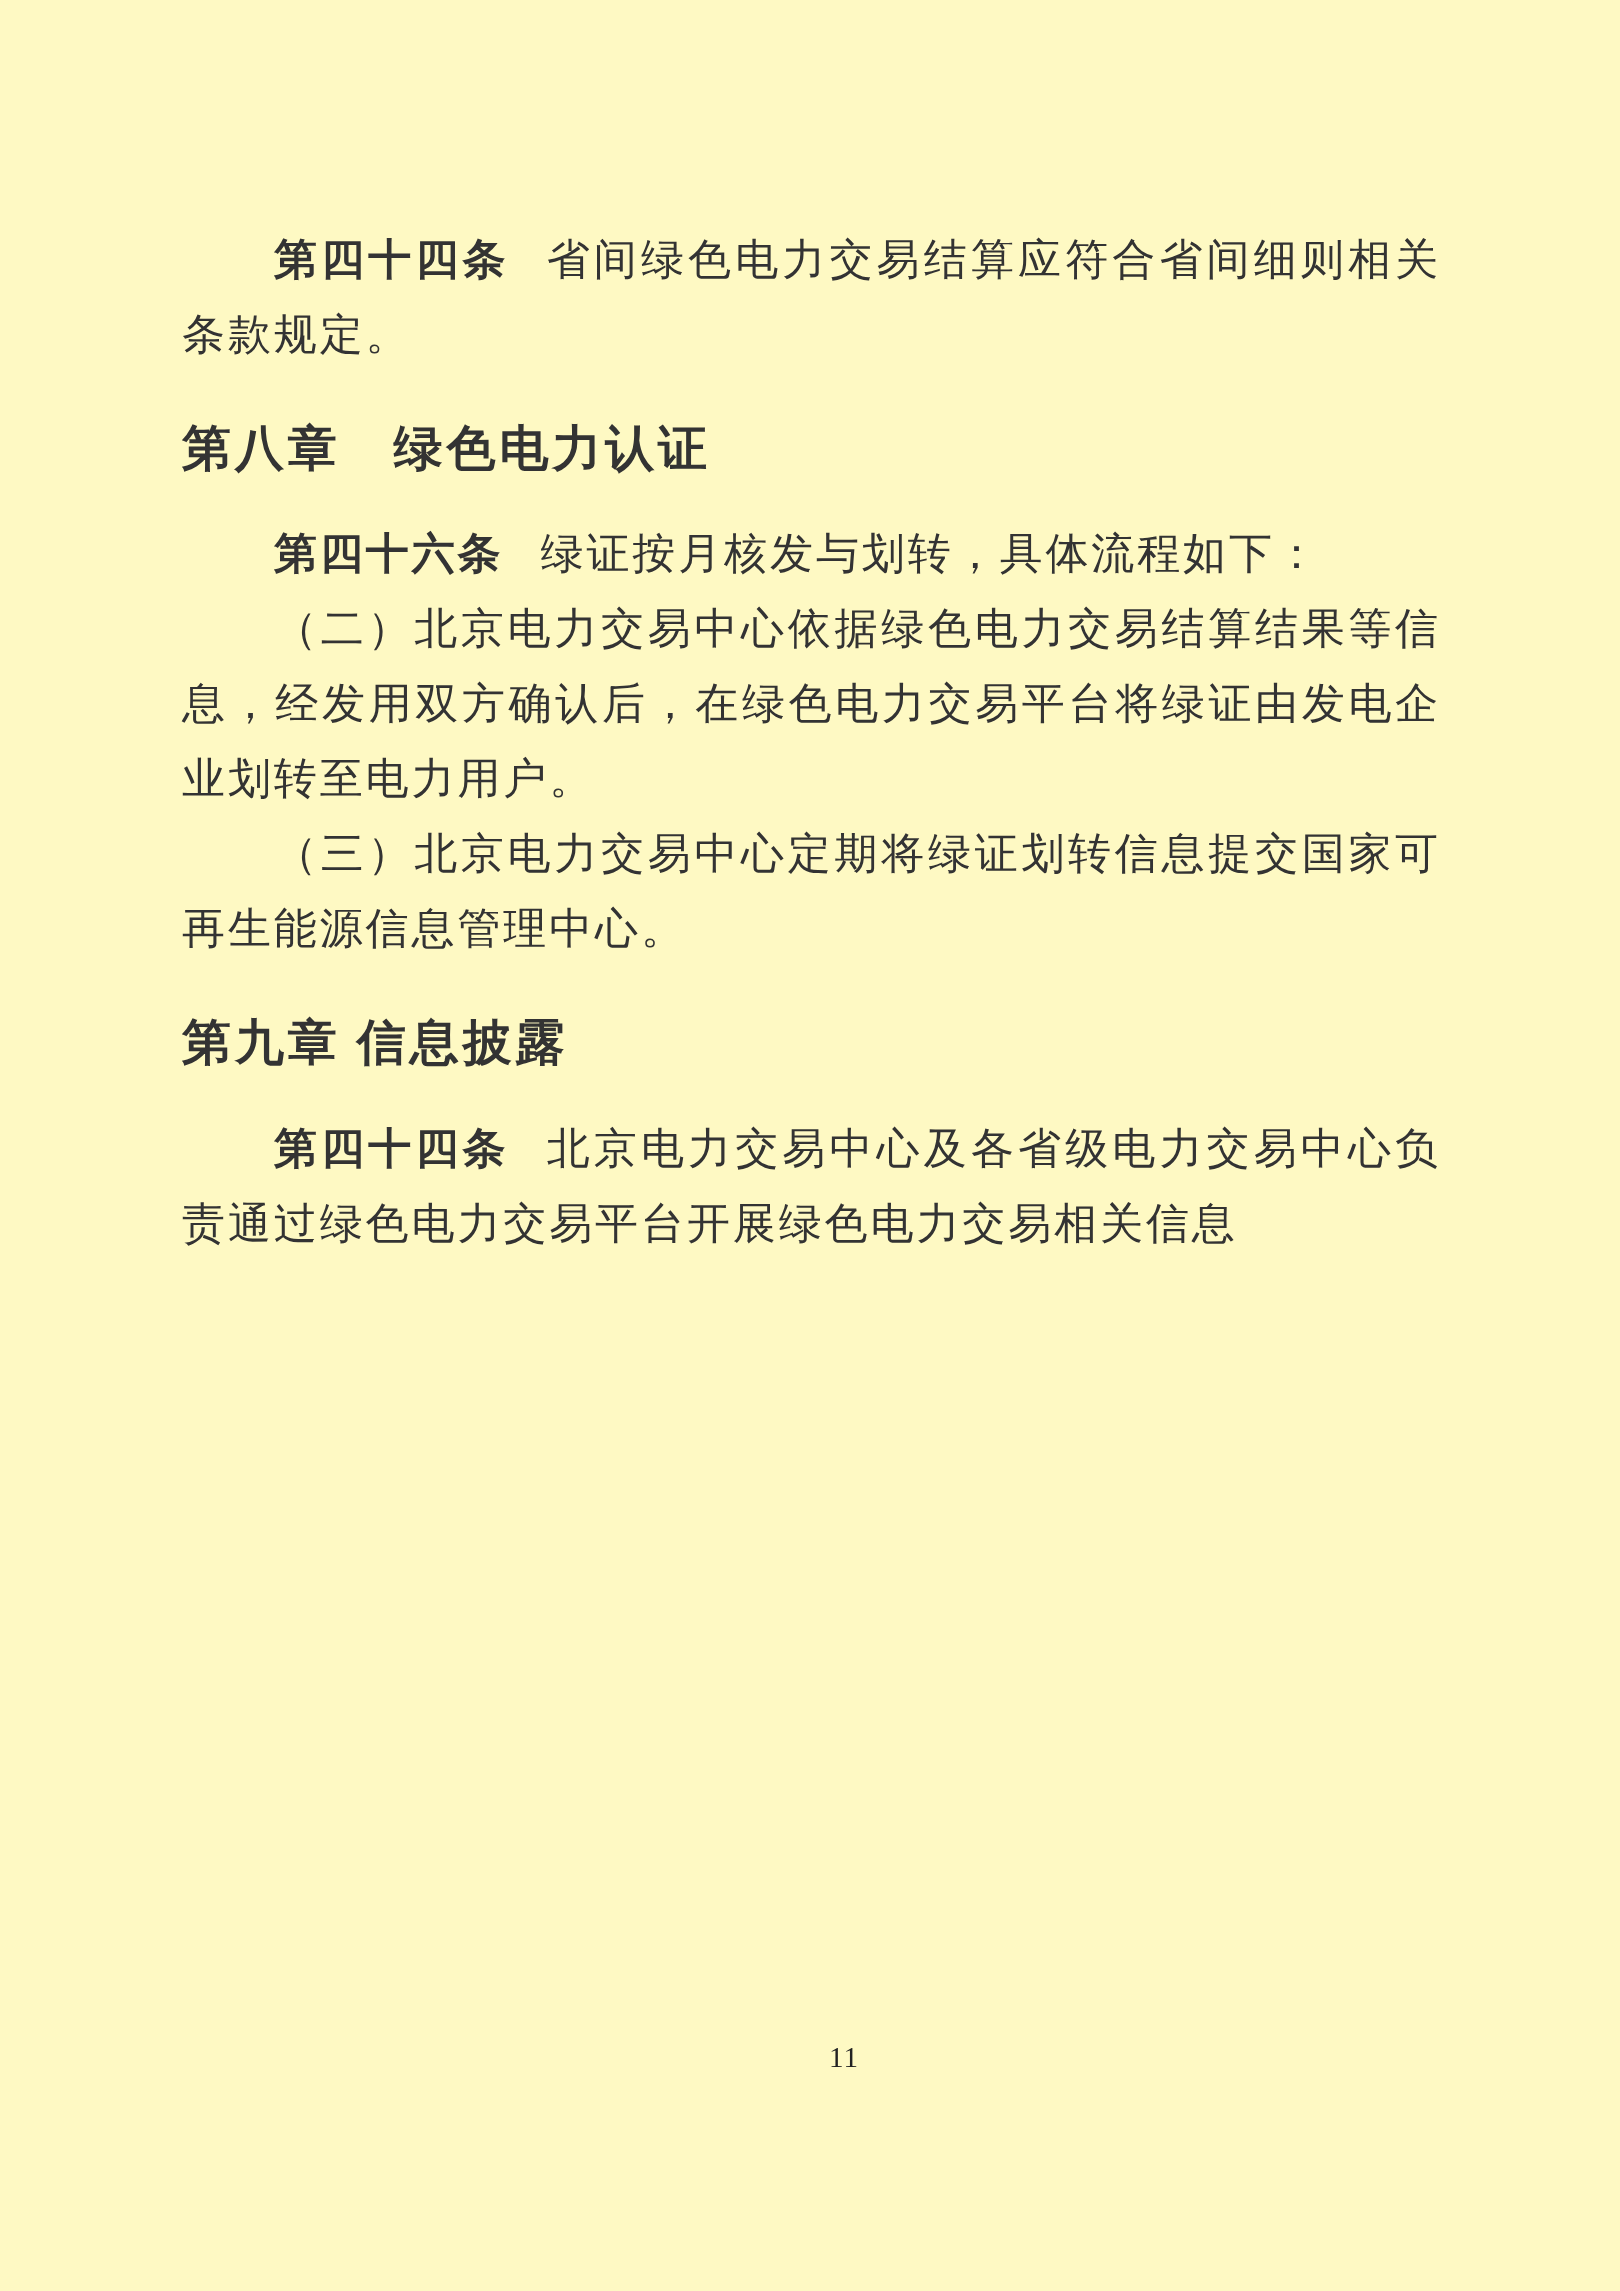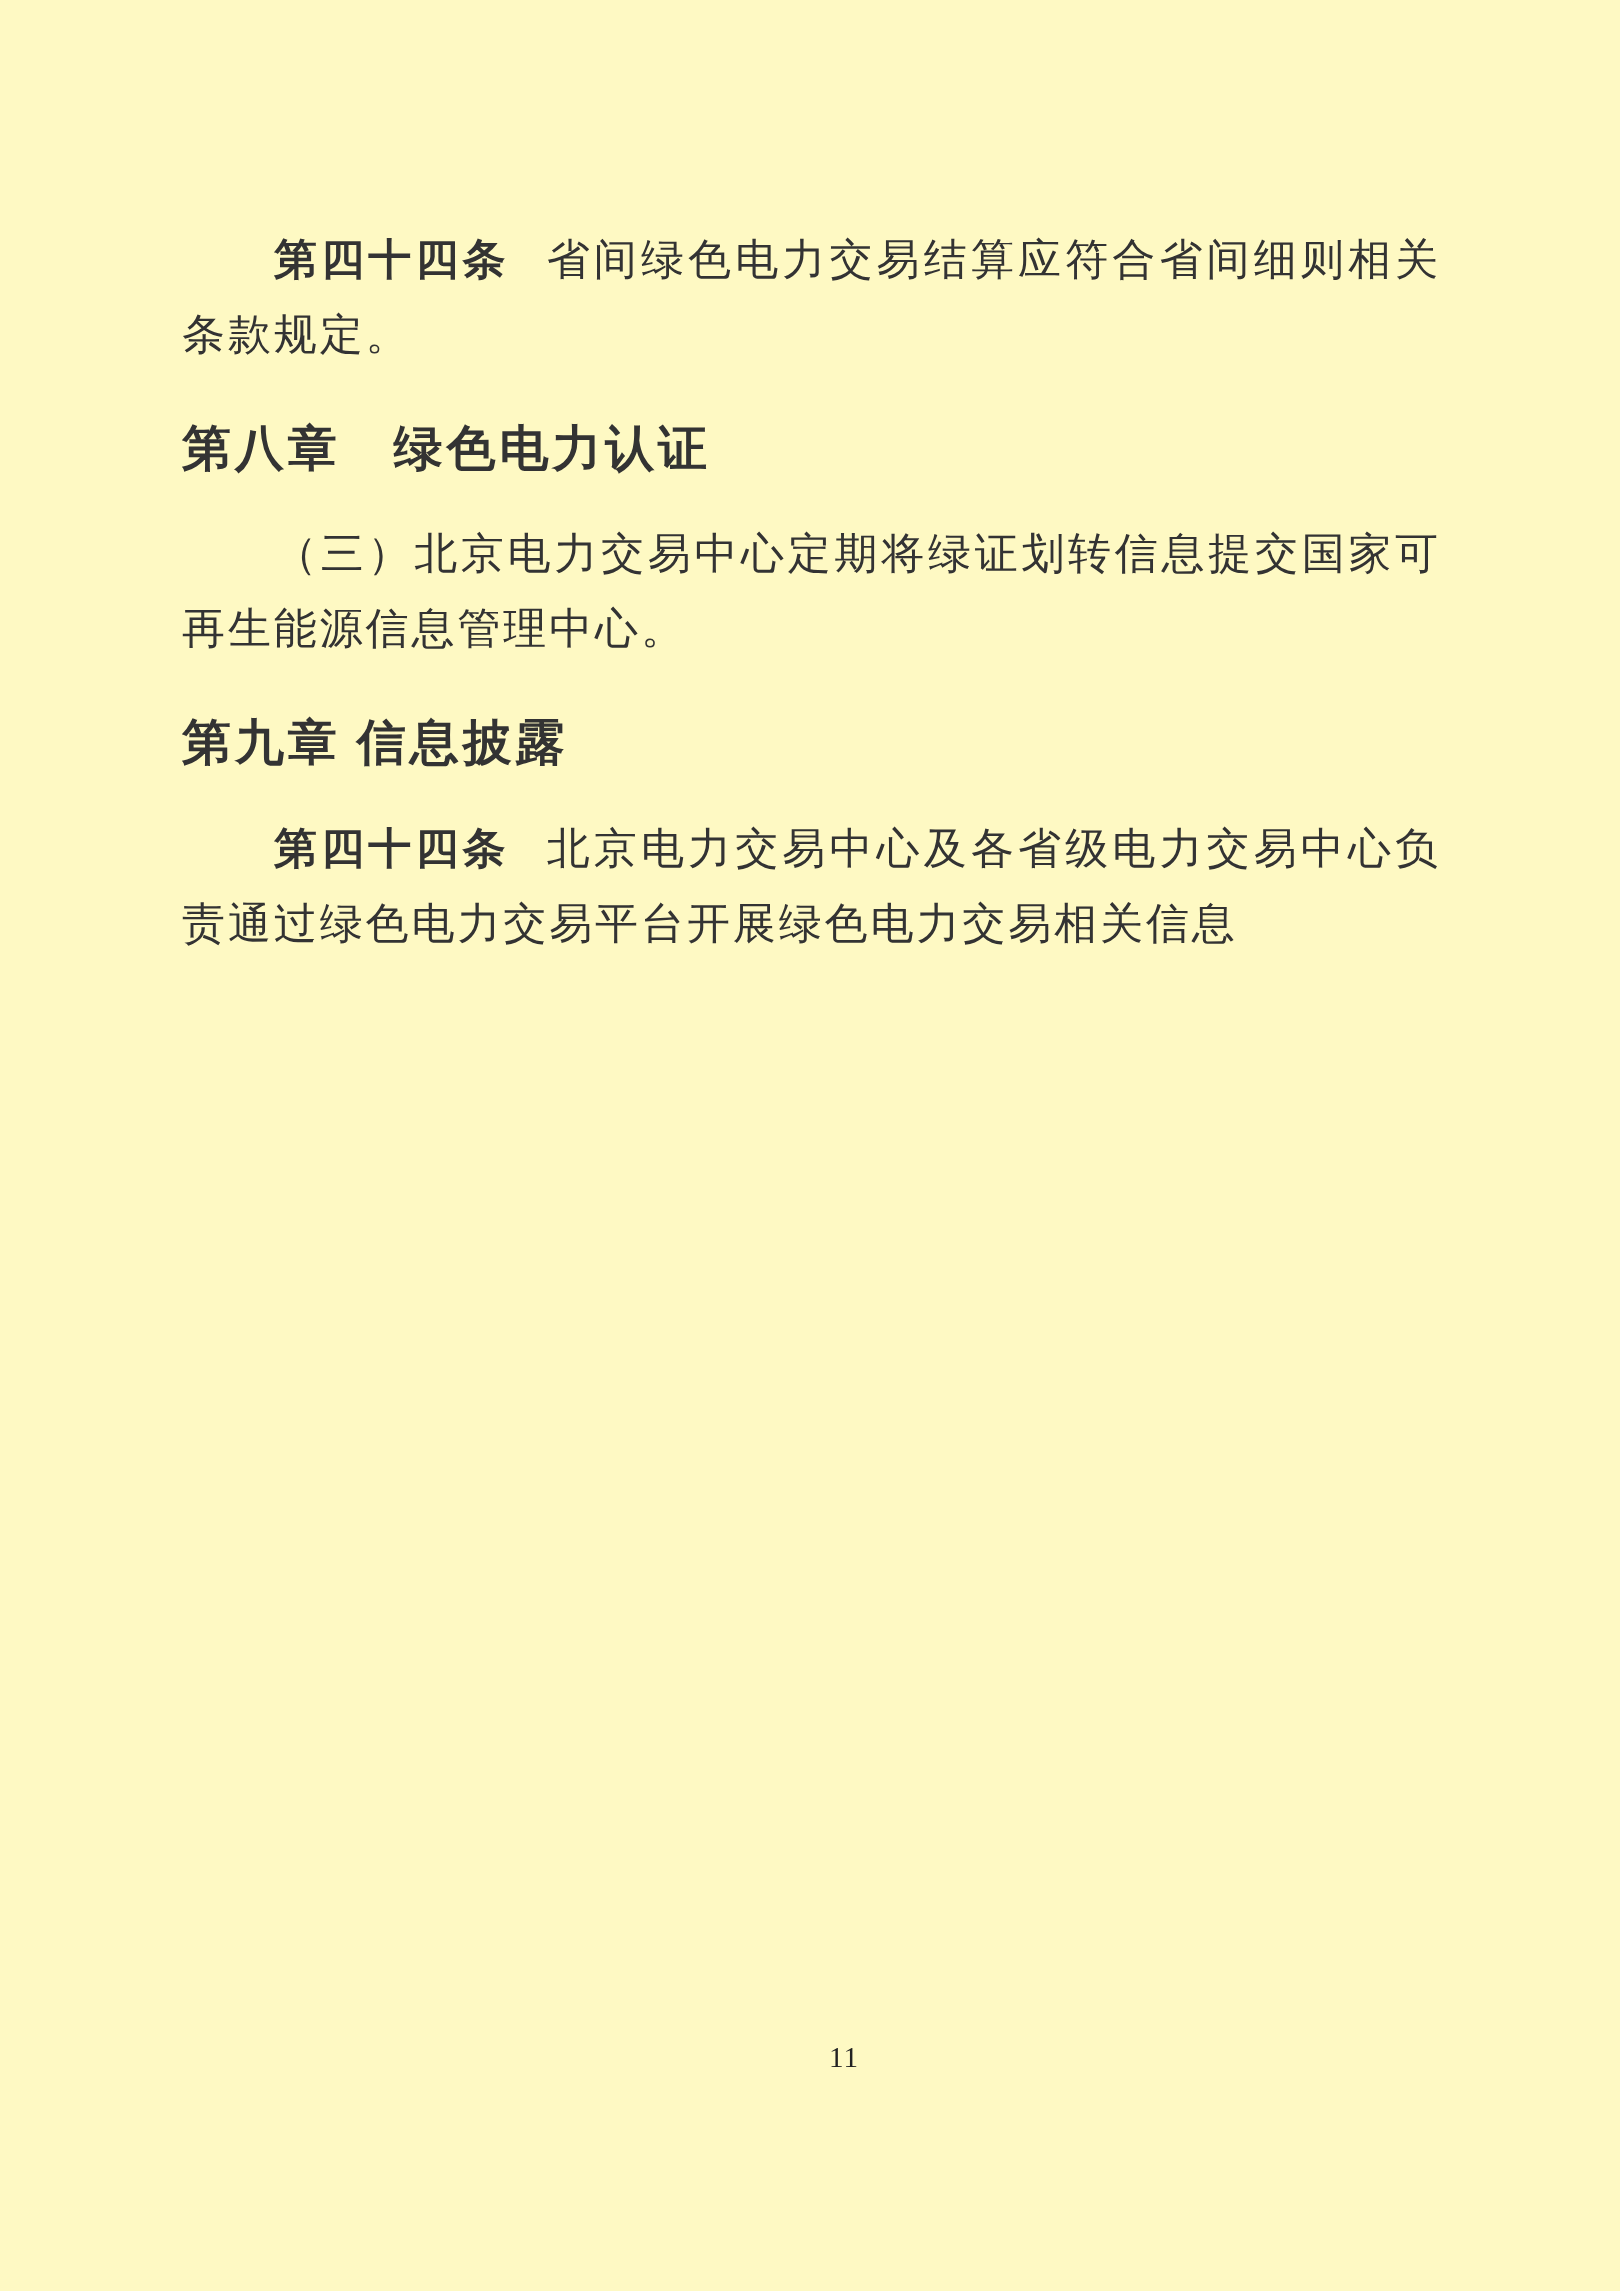--- a/index.html
+++ b/index.html
@@ -62,22 +62,24 @@
 <body>
 
 <div class="page">
   <div class="text-block">
 
     <p class="para"><span class="term">第四十四条</span><span>省间绿色电力交易结算应符合省间细则相关条款规定。</span></p>
 
     <h2 class="chapter">第八章　绿色电力认证</h2>
 
 
+    <p class="para"><span class="term">第四十六条</span><span>绿证按月核发与划转，具体流程如下：</span></p>
 
 
+    <p class="para"><span>（二）北京电力交易中心依据绿色电力交易结算结果等信息，经发用双方确认后，在绿色电力交易平台将绿证由发电企业划转至电力用户。</span></p>
 
     <p class="para"><span>（三）北京电力交易中心定期将绿证划转信息提交国家可再生能源信息管理中心。</span></p>
 
 
     <h2 class="chapter">第九章 信息披露</h2>
 
     <p class="para"><span class="term">第四十四条</span><span>北京电力交易中心及各省级电力交易中心负责通过绿色电力交易平台开展绿色电力交易相关信息</span></p>
 
   </div>
 

